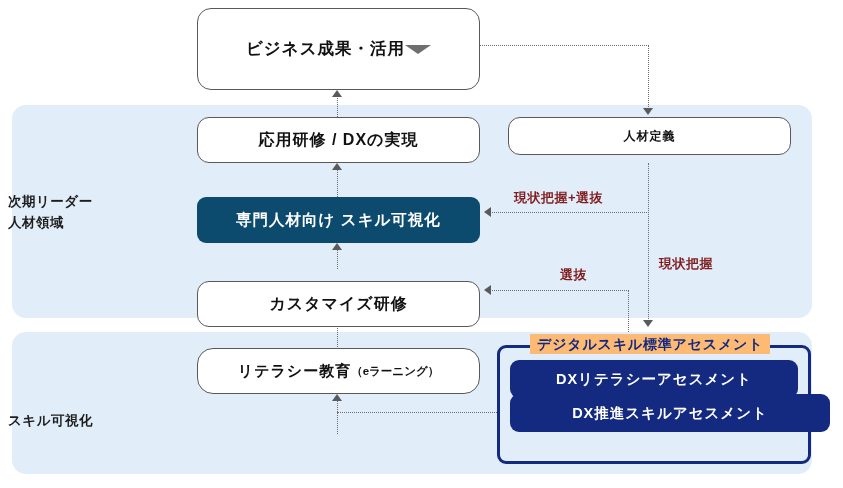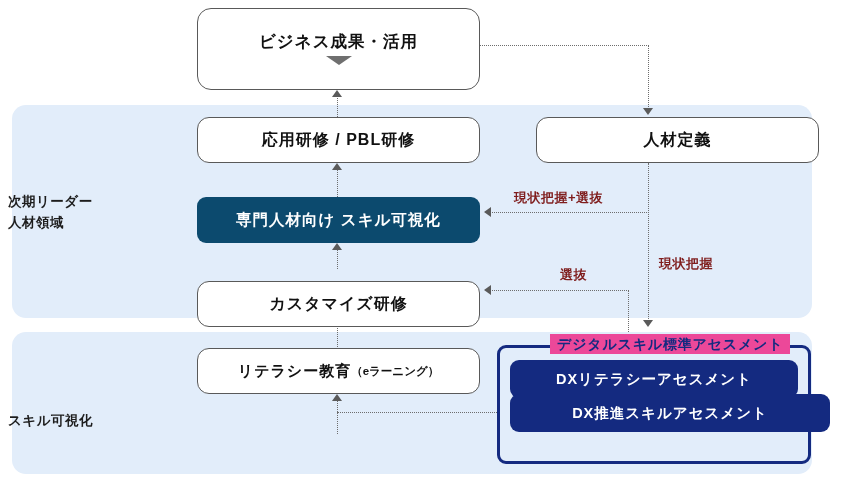--- a/index.html
+++ b/index.html
@@ -48,25 +48,25 @@
     border-radius: 12px;
     box-sizing: border-box;
     display: flex;
     align-items: center;
     justify-content: center;
     color: #111111;
     font-weight: bold;
     letter-spacing: 1px;
     text-align: center;
   }
-  #box-dx      { left: 197px; top: 8px;   width: 283px; height: 82px;  border-radius: 14px; flex-direction: column; }
+  #box-dx      { left: 197px; top: 8px;   width: 283px; height: 82px;  border-radius: 14px; flex-direction: row; }
   #box-pbl     { left: 197px; top: 117px; width: 283px; height: 46px; font-size: 16px; }
-  #box-jinzai  { left: 536px; top: 117px; width: 283px; height: 46px; font-size: 16px; }
+  #box-jinzai  { left: 508px; top: 117px; width: 283px; height: 38px; font-size: 12px; }
   #box-custom  { left: 197px; top: 269px; width: 283px; height: 46px; font-size: 16px; margin-top: 12px; }
-  #box-literacy{ left: 197px; top: 348px; width: 283px; height: 46px; font-size: 15px; }
+  #box-literacy{ left: 197px; top: 348px; width: 283px; height: 46px; font-size: 15px; border-radius: 16px; }
 
   #box-dx .dx-line1 { font-size: 16.5px; }
   #box-dx .dx-line2 { font-size: 16.5px; margin-top: 2px; }
   #box-dx .dx-tri {
     width: 0; height: 0;
     border-left: 13px solid transparent;
     border-right: 13px solid transparent;
     border-top: 9px solid #6f6f6f;
     margin: 3px 0 2px 0;
   }
@@ -87,22 +87,22 @@
   #assessment-group {
     position: absolute;
     left: 497px; top: 345px; width: 314px; height: 119px;
     border: 3px solid #142a80;
     border-radius: 9px;
     box-sizing: border-box;
     background: transparent;
   }
   #assessment-title {
     position: absolute;
-    left: 550px; top: 334px;
-    background: #ec4899;
+    left: 530px; top: 334px;
+    background: #fdba74;
     padding: 0 7px;
     color: #142a80;
     font-size: 14px;
     font-weight: bold;
     letter-spacing: .8px;
     line-height: 20px;
   }
   .navy-box {
     position: absolute;
     background: #142a80;
@@ -205,21 +205,21 @@
   <div class="conn-label" id="label-haaku-senbatsu">現状把握+選抜</div>
   <div class="conn-label" id="label-senbatsu">選抜</div>
   <div class="conn-label" id="label-genjou-haaku">現状把握</div>
 
   <div class="wbox" id="box-dx">
     <span class="dx-line1">ビジネス成果・活用</span>
     <span class="dx-tri"></span>
   </div>
 
   <div class="wbox" id="box-pbl">
-    <span>応用研修 / PBL研修</span>
+    <span>応用研修 / DXの実現</span>
   </div>
 
   <div class="wbox" id="box-jinzai">
     <span>人材定義</span>
   </div>
 
   <div id="box-skill">
     <span>専門人材向け スキル可視化</span>
   </div>
 

